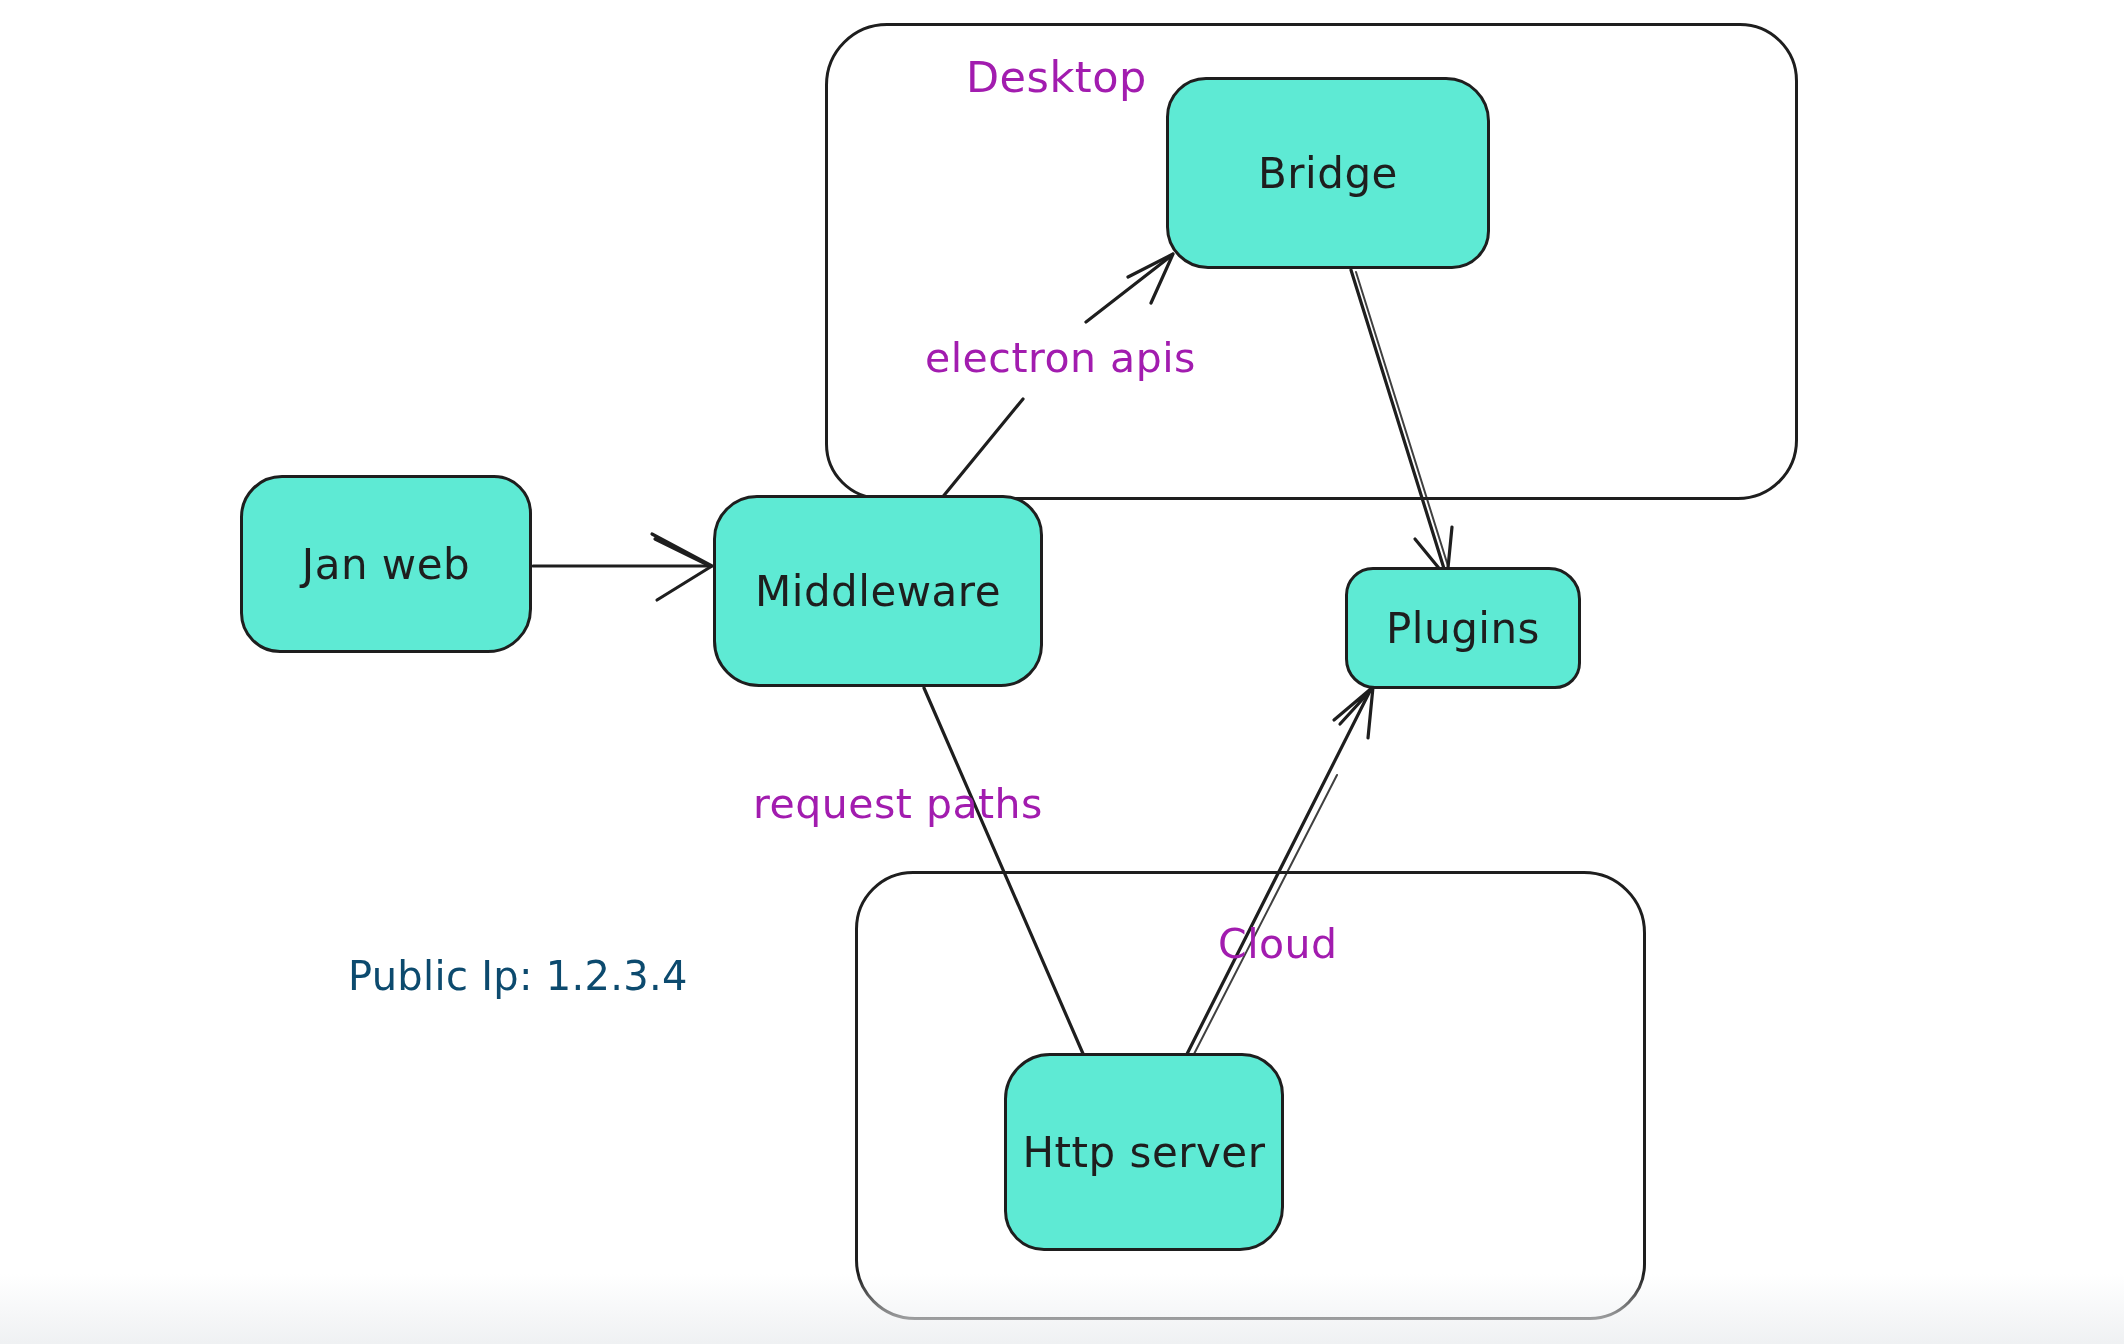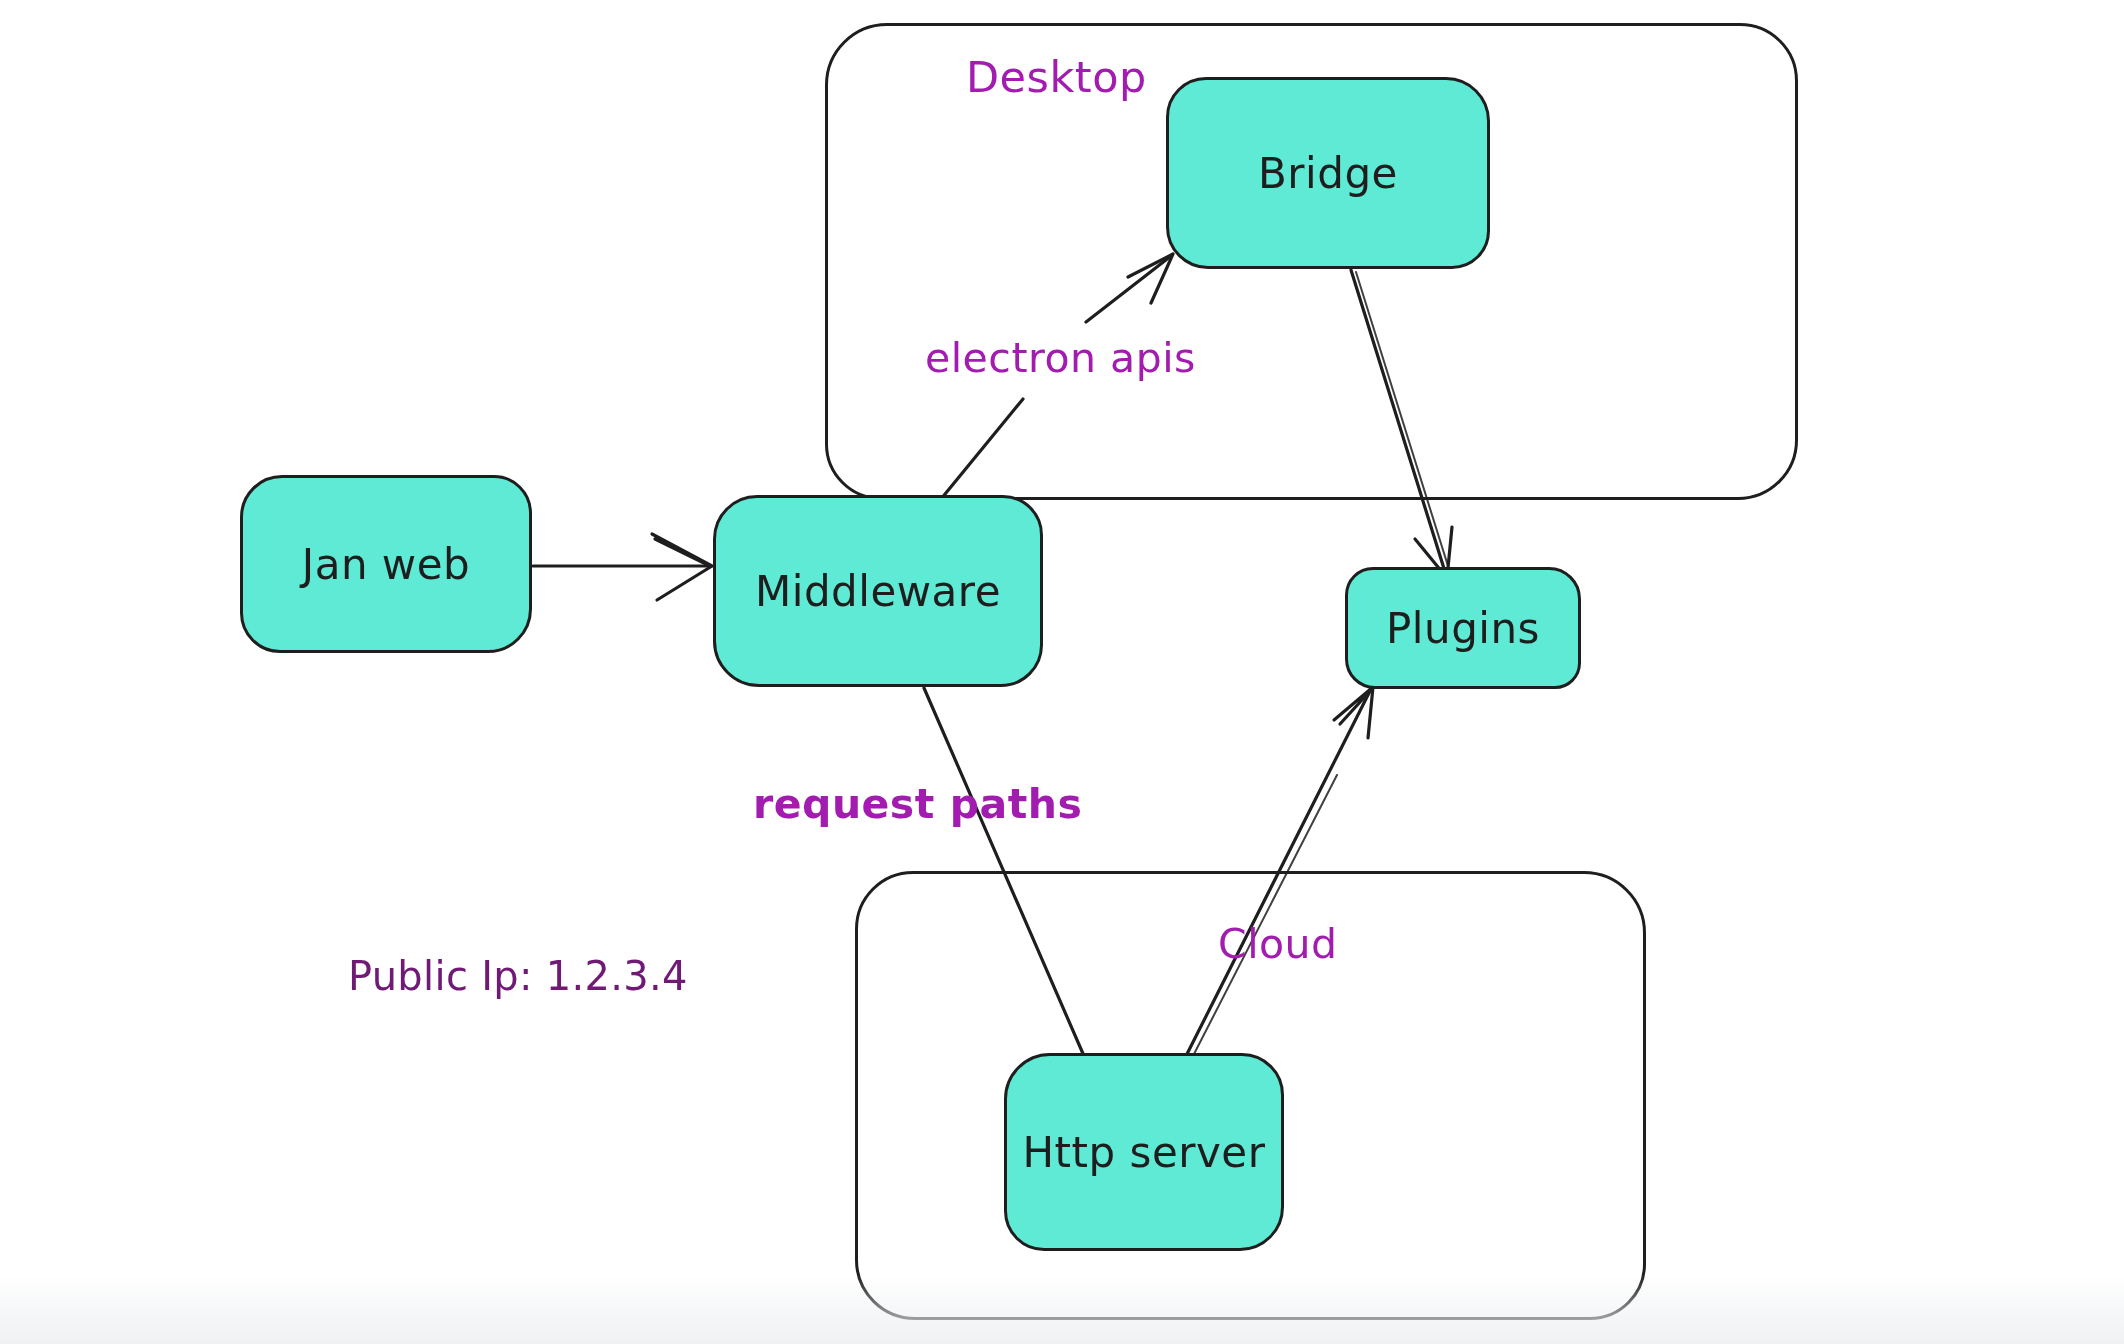--- a/index.html
+++ b/index.html
@@ -66,35 +66,35 @@
     letter-spacing: 0.5px;
     white-space: nowrap;
     color: #a21caf;
   }
   .annotation {
     position: absolute;
     font-size: 40px;
     line-height: 56px;
     letter-spacing: 0.3px;
     white-space: nowrap;
-    color: #701a75;
+    color: #0c4a6e;
   }
   
   #desktop-container { left: 825px; top: 23px;  width: 973px; height: 477px; border-radius: 62px 58px 60px 56px; }
   #cloud-container   { left: 855px; top: 871px; width: 791px; height: 449px; border-radius: 58px 62px 56px 60px; }
   #janweb-box        { left: 240px; top: 475px; width: 292px; height: 178px; border-radius: 42px 38px 44px 40px; }
   #middleware-box    { left: 713px; top: 495px; width: 330px; height: 192px; border-radius: 44px 40px 42px 46px; }
   #bridge-box        { left: 1166px; top: 77px; width: 324px; height: 192px; border-radius: 40px 44px 38px 42px; }
   #plugins-box       { left: 1345px; top: 567px; width: 236px; height: 122px; border-radius: 28px 32px 26px 30px; justify-content: center; }
   #httpserver-box    { left: 972px; top: 1053px; width: 280px; height: 198px; border-radius: 46px 42px 44px 40px; margin-left: 32px; }
 
   #desktop-label       { left: 966px;  top: 52px; }
   #cloud-label         { left: 1218px; top: 920px; }
   #electron-apis-label { left: 925px;  top: 334px; }
-  #request-paths-label { left: 753px;  top: 780px; font-weight: bold; }
+  #request-paths-label { left: 753px;  top: 780px; }
   #annotation-block    { left: 348px;  top: 948px; }
 </style>
 </head>
 <body>
 
 <div class="stage">
 
   <svg class="edges-layer" width="2124" height="1344" viewBox="0 0 2124 1344" xmlns="http://www.w3.org/2000/svg">
 
     <g>

